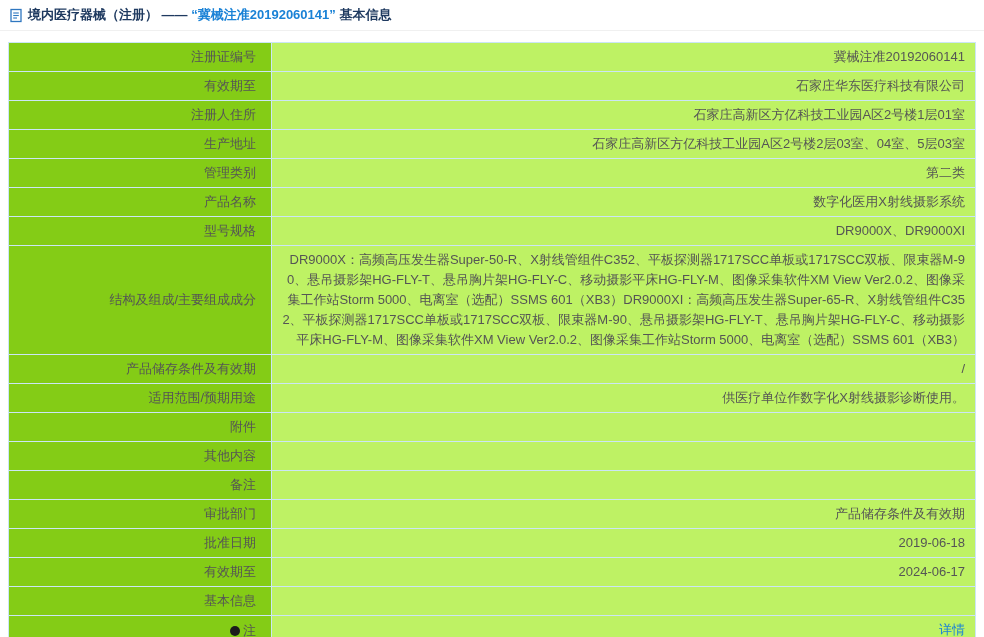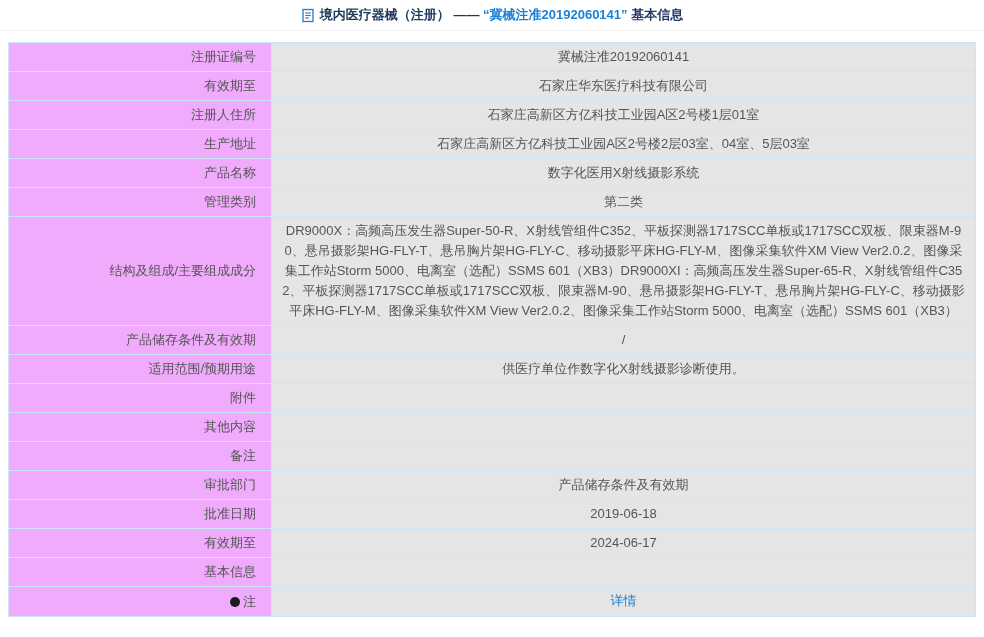--- a/index.html
+++ b/index.html
@@ -12,21 +12,20 @@
     color: #555;
     width: 984px;
   }
   .page-header {
     display: flex;
     align-items: center;
     height: 31px;
     padding: 0 9px;
     border-bottom: 1px solid #f0f0f0;
     white-space: nowrap;
-    justify-content: center;
   }
   .doc-icon {
     display: inline-flex;
     margin-right: 5px;
     flex: 0 0 auto;
   }
   .title {
     font-weight: bold;
     font-size: 13px;
     color: #1f3a60;
@@ -40,28 +39,28 @@
   }
   .info-table td {
     border: 1px solid #cbe6f6;
     padding: 4px 10px;
     line-height: 20px;
     vertical-align: middle;
     word-break: break-all;
   }
   .info-table td.label {
     width: 263px;
-    background: #f0abfc;
+    background: #84cc16;
     text-align: right;
     padding-right: 15px;
     color: #555;
   }
   .info-table td.value {
-    background: #e5e5e5;
-    text-align: center;
+    background: #bef264;
+    text-align: right;
     color: #555;
   }
   .link {
     color: #1a82d6;
     text-decoration: none;
     cursor: pointer;
     font-family: Liberation Mono, monospace;
   }
   .note-icon {
     display: inline-block;
@@ -100,26 +99,30 @@
     </tr>
     <tr>
       <td class="label">注册人住所</td>
       <td class="value">石家庄高新区方亿科技工业园A区2号楼1层01室</td>
     </tr>
     <tr>
       <td class="label">生产地址</td>
       <td class="value">石家庄高新区方亿科技工业园A区2号楼2层03室、04室、5层03室</td>
     </tr>
     <tr>
+      <td class="label">管理类别</td>
+      <td class="value">第二类</td>
+    </tr>
+    <tr>
       <td class="label">产品名称</td>
       <td class="value">数字化医用X射线摄影系统</td>
     </tr>
     <tr>
-      <td class="label">管理类别</td>
-      <td class="value">第二类</td>
+      <td class="label">型号规格</td>
+      <td class="value">DR9000X、DR9000XI</td>
     </tr>
     <tr>
       <td class="label">结构及组成/主要组成成分</td>
       <td class="value">DR9000X：高频高压发生器Super-50-R、X射线管组件C352、平板探测器1717SCC单板或1717SCC双板、限束器M-90、悬吊摄影架HG-FLY-T、悬吊胸片架HG-FLY-C、移动摄影平床HG-FLY-M、图像采集软件XM View Ver2.0.2、图像采集工作站Storm 5000、电离室（选配）SSMS 601（XB3）DR9000XI：高频高压发生器Super-65-R、X射线管组件C352、平板探测器1717SCC单板或1717SCC双板、限束器M-90、悬吊摄影架HG-FLY-T、悬吊胸片架HG-FLY-C、移动摄影平床HG-FLY-M、图像采集软件XM View Ver2.0.2、图像采集工作站Storm 5000、电离室（选配）SSMS 601（XB3）</td>
     </tr>
     <tr>
       <td class="label">产品储存条件及有效期</td>
       <td class="value">/</td>
     </tr>
     <tr>

